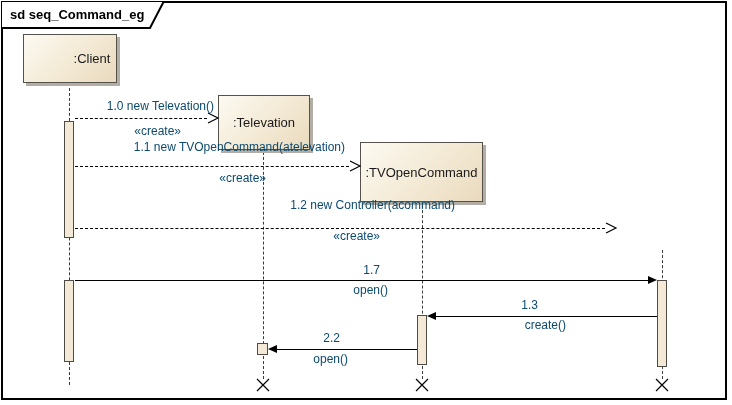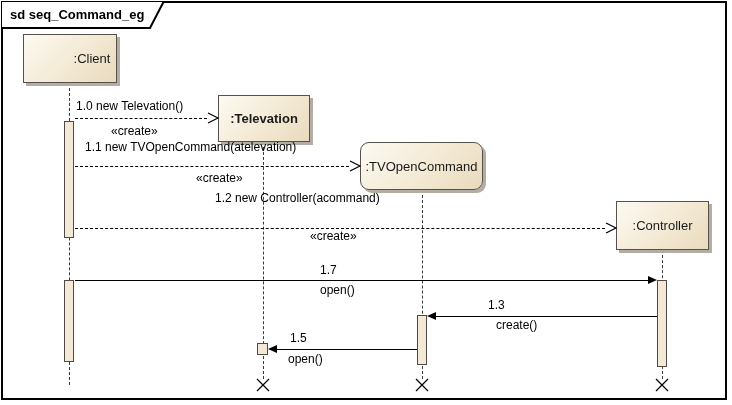--- a/index.html
+++ b/index.html
@@ -60,24 +60,24 @@
     box-sizing: border-box;
   }
   .msg-line {
     position: absolute;
     height: 0;
   }
   .msg-line.dashed { border-top: 1px dashed #000; }
   .msg-line.solid  { border-top: 1px solid  #000; }
   .msg-label {
     position: absolute;
-    text-align: left;
+    text-align: right;
     white-space: nowrap;
     font-size: 12px;
-    color: #000000;
+    color: #0c4a6e;
   }
   .arr { position: absolute; width: 0; height: 0; }
   .arr-right {
     border-top: 4px solid transparent;
     border-bottom: 4px solid transparent;
     border-left: 9px solid #000;
   }
   .arr-left {
     border-top: 4px solid transparent;
     border-bottom: 4px solid transparent;
@@ -108,28 +108,25 @@
   <svg class="xmark" style="left:415px; top:378px;" width="14" height="14">
     <path d="M1,1 L13,13 M13,1 L1,13" stroke="#000" stroke-width="1.2" fill="none"></path>
   </svg>
   <svg class="xmark" style="left:655px; top:378px;" width="14" height="14">
     <path d="M1,1 L13,13 M13,1 L1,13" stroke="#000" stroke-width="1.2" fill="none"></path>
   </svg>
 
   <div class="head" style="left:23px; top:34px; width:94px; height:49px;padding-left:44px;">
     <span>:Client</span>
   </div>
-  <div class="head" style="left:218px; top:95px; width:92px; height:47px;font-weight:bold;">
+  <div class="head" style="left:218px; top:95px; width:92px; height:55px;">
     <span>:Televation</span>
   </div>
-  <div class="head" style="left:360px; top:142px; width:123px; height:48px;border-radius:9px;">
+  <div class="head" style="left:360px; top:142px; width:123px; height:60px;">
     <span>:TVOpenCommand</span>
-  </div>
-  <div class="head" style="left:616px; top:201px; width:93px; height:49px;">
-    <span>:Controller</span>
   </div>
 
   <div class="activation" style="left:64px;  top:121px; width:10px; height:117px;"></div>
   <div class="activation" style="left:64px;  top:280px; width:10px; height:82px;"></div>
   <div class="activation" style="left:657px; top:280px; width:10px; height:87px;"></div>
   <div class="activation" style="left:417px; top:315px; width:10px; height:50px;"></div>
   <div class="activation" style="left:257px; top:343px; width:11px; height:12px;"></div>
 
   <div class="msg-line dashed" style="left:75px; top:118px; width:132px;"></div>
   <svg class="open-arrow" style="left:206px; top:111px;" width="14" height="14">
@@ -142,31 +139,31 @@
   <svg class="open-arrow" style="left:348px; top:159px;" width="14" height="14">
     <path d="M2,2 L12,7 L2,12" stroke="#000" stroke-width="1.2" fill="none"></path>
   </svg>
   <div class="msg-label" style="left:85px;  top:140px; width:260px;">1.1 new TVOpenCommand(atelevation)</div>
   <div class="msg-label" style="left:196px; top:171px; width:70px;">«create»</div>
 
   <div class="msg-line dashed" style="left:75px; top:228px; width:530px;"></div>
   <svg class="open-arrow" style="left:604px; top:221px;" width="14" height="14">
     <path d="M2,2 L12,7 L2,12" stroke="#000" stroke-width="1.2" fill="none"></path>
   </svg>
-  <div class="msg-label" style="left:215px; top:191px; width:240px;">1.2 new Controller(acommand)</div>
+  <div class="msg-label" style="left:215px; top:198px; width:240px;">1.2 new Controller(acommand)</div>
   <div class="msg-label" style="left:310px; top:229px; width:70px;">«create»</div>
 
   <div class="msg-line solid" style="left:75px; top:280px; width:574px;"></div>
   <div class="arr arr-right" style="left:648px; top:276px;"></div>
   <div class="msg-label" style="left:320px; top:263px; width:60px;">1.7</div>
   <div class="msg-label" style="left:320px; top:283px; width:68px;">open()</div>
 
   <div class="msg-line solid" style="left:434px; top:316px; width:223px;"></div>
   <div class="arr arr-left" style="left:427px; top:312px;"></div>
   <div class="msg-label" style="left:488px; top:298px; width:50px;">1.3</div>
   <div class="msg-label" style="left:496px; top:318px; width:70px;">create()</div>
 
   <div class="msg-line solid" style="left:276px; top:349px; width:141px;"></div>
   <div class="arr arr-left" style="left:268px; top:345px;"></div>
-  <div class="msg-label" style="left:290px; top:331px; width:50px;">1.5</div>
+  <div class="msg-label" style="left:290px; top:331px; width:50px;">2.2</div>
   <div class="msg-label" style="left:288px; top:352px; width:60px;">open()</div>
 
 </div>
 
 </body></html>

